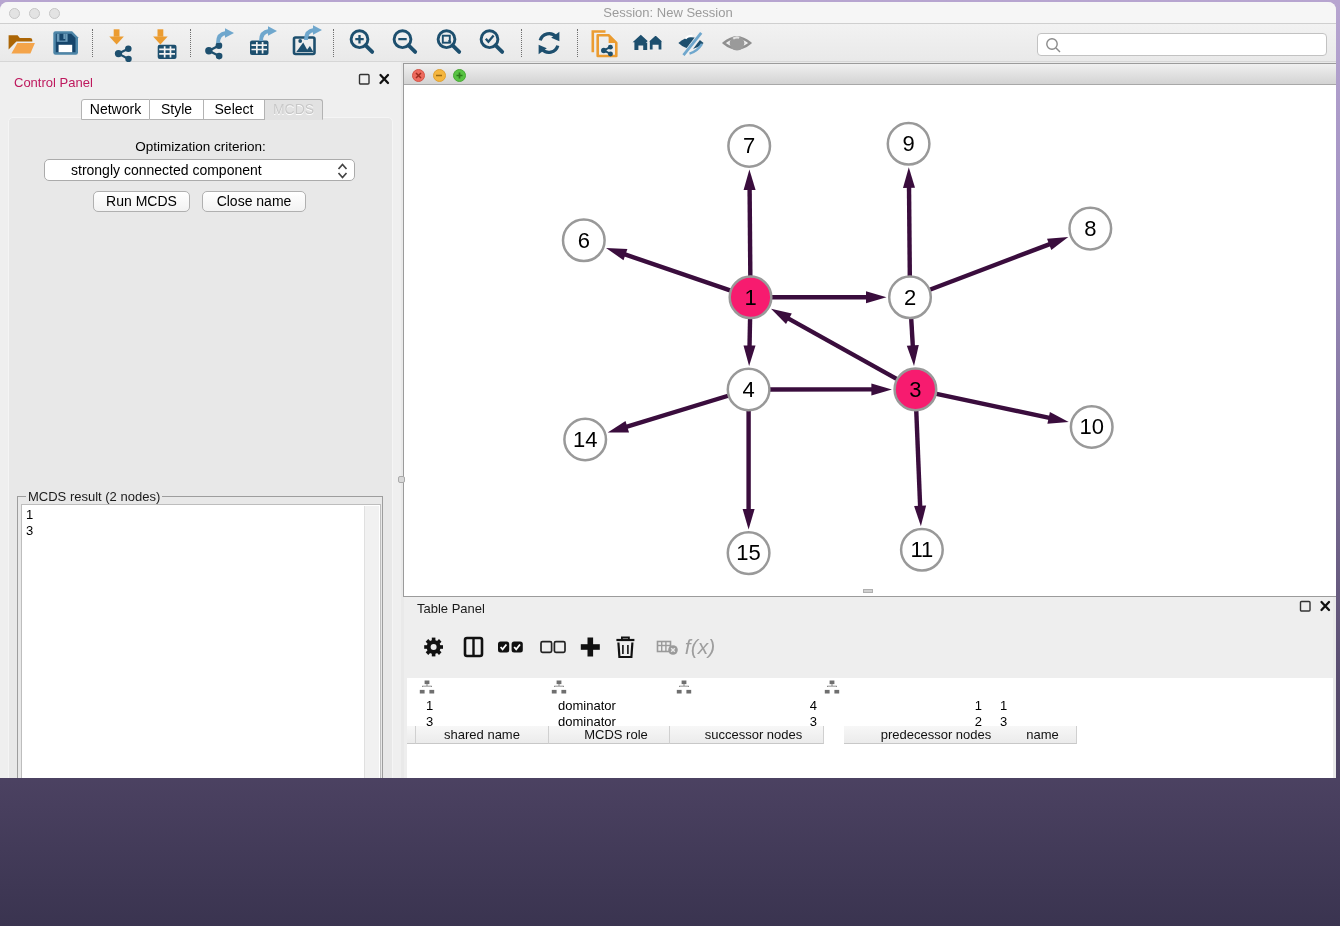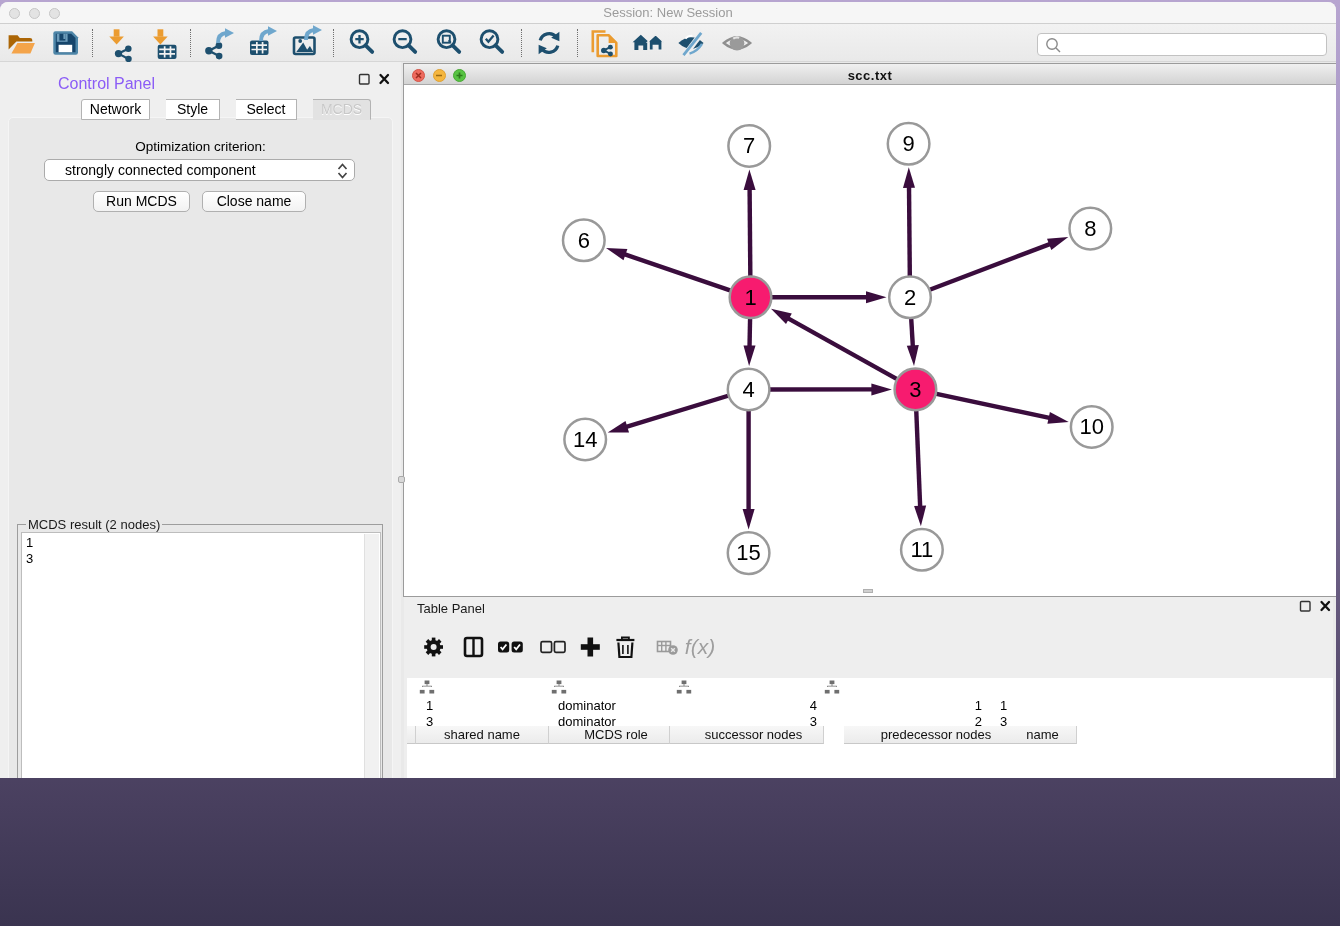--- a/index.html
+++ b/index.html
@@ -15,32 +15,32 @@
 #apptitle { position:absolute; top:3px; left:0; width:1336px; text-align:center;
   font-size:13px; color:#9b9b9b; }
 #toolbar { position:absolute; left:0; top:22px; width:1336px; height:38px;
   background:linear-gradient(#f2f2f2,#e9e9e9); border-bottom:1px solid #d6d6d6; }
 .sep { position:absolute; top:5px; height:28px; width:0;
   border-left:1.7px dotted #6f6f6f; }
 #searchbox { position:absolute; left:1037px; top:9px; width:290px; height:23px;
   background:#fff; border:1px solid #c2c2c2; border-radius:4px; }
 
 #cp { position:absolute; left:0; top:60px; width:401px; height:828px; background:#efefef; }
-#cp-title { position:absolute; left:14px; top:13px; font-size:16px; color:#8b5cf6;margin-left:44px; }
+#cp-title { position:absolute; left:14px; top:13px; font-size:13px; color:#be185d; }
 #cp-body { position:absolute; left:8px; top:55px; width:385px; height:763px;
   background:#e8e8e8; border:1px solid #f5f5f5; border-radius:5px; }
-.tabrow { position:absolute; display:flex;gap:16px; }
+.tabrow { position:absolute; display:flex; }
 .tab { height:21px; background:#fff; border:1px solid #b3b3b3; border-left:none;
   font-size:14px; color:#000; text-align:center; line-height:19px; }
 .tab.first { border-left:1px solid #b3b3b3; border-radius:3px 0 0 0; }
 .tab.sel { background:#e2e2e2; color:#c8c8c8; text-shadow:0 1px 0 #ffffff;
   border-radius:0 3px 0 0; border-bottom-color:#e2e2e2; }
 .btn { position:absolute; background:linear-gradient(#ffffff,#f2f2f2); border:1px solid #b0b0b0;
   border-radius:5px; font-size:14px; color:#000; text-align:center; }
-#mcds-fs { position:absolute; left:17px; top:462px; width:366px; height:377px;
+#mcds-fs { position:absolute; left:17px; top:434px; width:366px; height:377px;
   border:1px solid #9d9d9d; }
 #mcds-legend { position:absolute; left:8px; top:-8px; background:#e8e8e8;
   font-size:13px; padding:0 2px; color:#1a1a1a; }
 #mcds-list { position:absolute; left:3px; top:7px; width:360px; height:356px;
   background:#fff; border:1px solid #bdbdbd; font-size:13px; }
 
 #netwin { position:absolute; left:403px; top:61px; width:934px; height:534px;
   border:1px solid #9b9b9b; background:#fff; }
 #nettitle { position:absolute; left:0; top:0; width:932px; height:21px;
   background:linear-gradient(#f0f0f0,#d3d3d3); border-bottom:1px solid #a8a8a8; }
@@ -236,21 +236,21 @@
     </svg>
     <div id="cp-body"></div>
     <div class="tabrow" style="left:81px;top:37px">
       <div class="tab first" style="width:69px">Network</div>
       <div class="tab" style="width:54px">Style</div>
       <div class="tab" style="width:61px">Select</div>
       <div class="tab sel" style="width:58px">MCDS</div>
     </div>
     <div class="abs" style="left:0;top:77px;width:401px;text-align:center;font-size:13.5px;color:#000">Optimization criterion:</div>
     <div class="abs" style="left:44px;top:97px;width:311px;height:22px;background:#fff;border:1px solid #ababab;border-radius:5px">
-      <div class="abs" style="left:20px;top:2px;font-size:14px">strongly connected component</div>
+      <div class="abs" style="left:26px;top:2px;font-size:14px">strongly connected component</div>
       <svg class="abs" style="right:5px;top:2px" width="13" height="18">
         <path d="M2.5 7 L6.5 2.5 L10.5 7" fill="none" stroke="#444" stroke-width="1.7"></path>
         <path d="M2.5 11 L6.5 15.5 L10.5 11" fill="none" stroke="#444" stroke-width="1.7"></path>
       </svg>
     </div>
     <div class="btn" style="left:93px;top:129px;width:97px;height:21px;line-height:19px">Run MCDS</div>
     <div class="btn" style="left:202px;top:129px;width:104px;height:21px;line-height:19px">Close name</div>
     <div id="mcds-fs">
       <div id="mcds-legend">MCDS result (2 nodes)</div>
       <div id="mcds-list">
@@ -265,21 +265,20 @@
     <div id="nettitle">
       <div class="tl" style="left:8px;background:#ee6a5e;border:1px solid #d35548"></div>
       <div class="tl" style="left:28.5px;background:#f5b63e;border:1px solid #dfa133"></div>
       <div class="tl" style="left:49px;background:#57c343;border:1px solid #48a835"></div>
       <svg class="abs" style="left:8px;top:5px" width="58" height="13">
         <path d="M4 4 L9 9 M9 4 L4 9" stroke="#9d2b1e" stroke-width="1.5"></path>
         <line x1="24" y1="6.5" x2="30" y2="6.5" stroke="#9a6a12" stroke-width="1.7"></line>
         <line x1="44.5" y1="6.5" x2="50.5" y2="6.5" stroke="#2c7a1c" stroke-width="1.7"></line>
         <line x1="47.5" y1="3.5" x2="47.5" y2="9.5" stroke="#2c7a1c" stroke-width="1.7"></line>
       </svg>
-      <div id="netname">scc.txt</div>
     </div>
     <svg class="abs" style="left:0;top:21px" width="932" height="513" id="graph">
         <line x1="346.5" y1="212.3" x2="345.6" y2="103.0" stroke="#3a0d3d" stroke-width="4.4"></line>
 <polygon points="345.4,84.5 351.6,104.9 339.6,105.0" fill="#3a0d3d"></polygon>
 <line x1="346.5" y1="212.3" x2="219.5" y2="168.9" stroke="#3a0d3d" stroke-width="4.4"></line>
 <polygon points="202.0,162.9 223.4,163.9 219.5,175.2" fill="#3a0d3d"></polygon>
 <line x1="346.5" y1="212.3" x2="464.0" y2="212.3" stroke="#3a0d3d" stroke-width="4.4"></line>
 <polygon points="482.5,212.3 462.0,218.3 462.0,206.3" fill="#3a0d3d"></polygon>
 <line x1="346.5" y1="212.3" x2="345.5" y2="262.5" stroke="#3a0d3d" stroke-width="4.4"></line>
 <polygon points="345.1,281.0 339.5,260.4 351.5,260.6" fill="#3a0d3d"></polygon>

